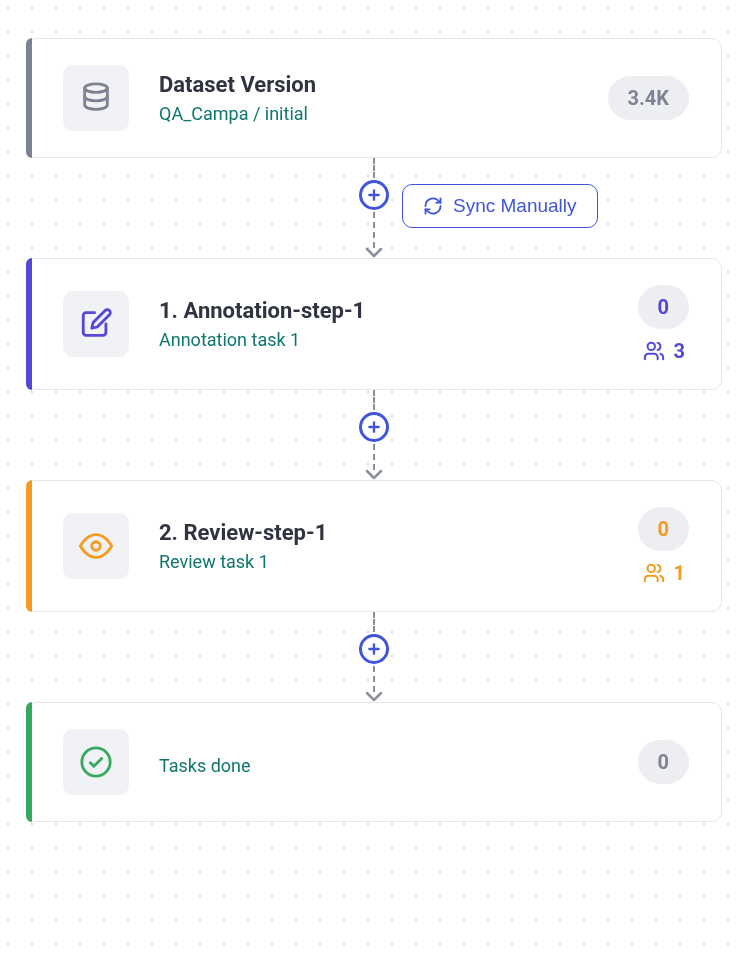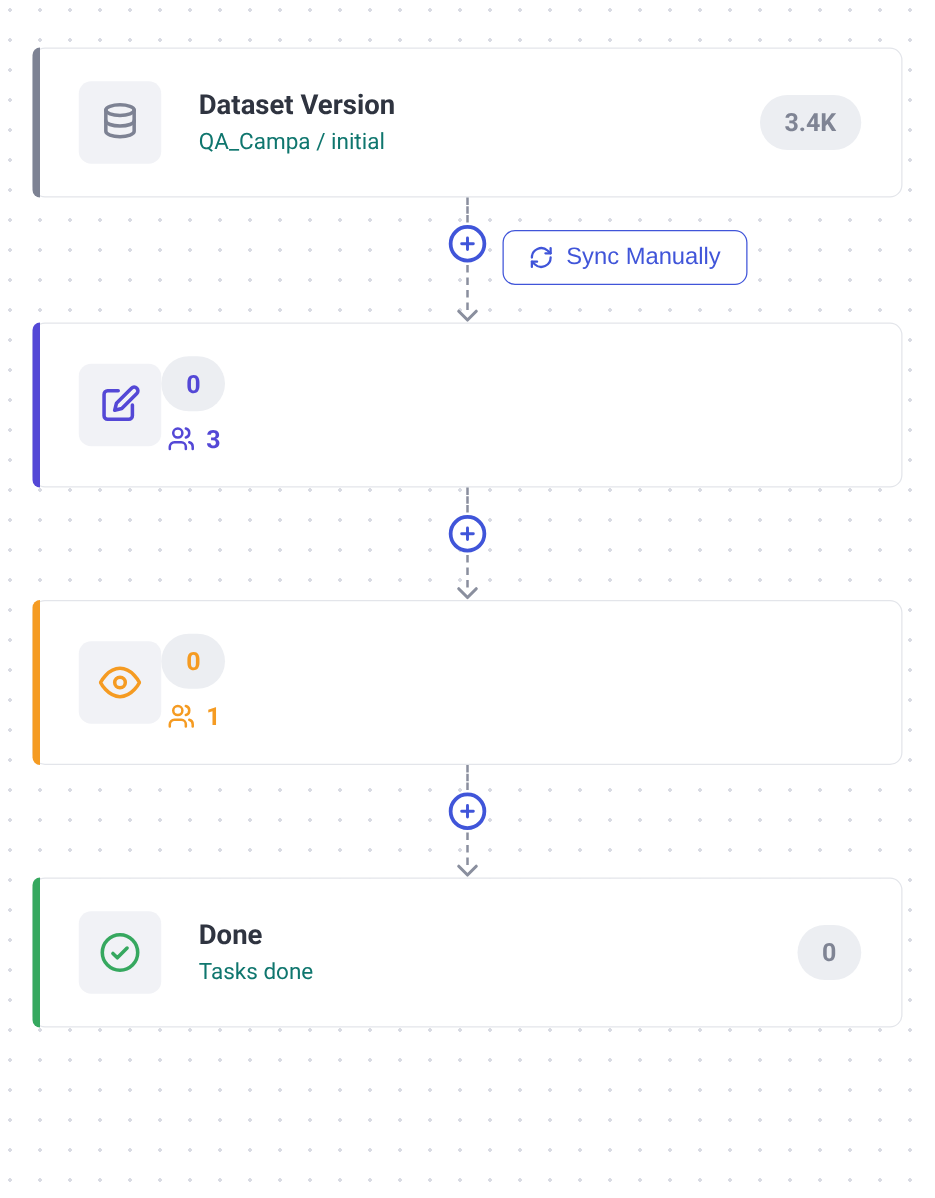--- a/index.html
+++ b/index.html
@@ -198,20 +198,24 @@
   </div>
 
   <div class="card">
     <div class="stripe" style="background:#5448d6"></div>
     <div class="iconbox">
       <svg width="34" height="34" viewBox="0 0 24 24" fill="none" stroke="#5448d6" stroke-width="2" stroke-linecap="round" stroke-linejoin="round">
         <path d="M11 4H5a2 2 0 0 0-2 2v12a2 2 0 0 0 2 2h12a2 2 0 0 0 2-2v-6"></path>
         <path d="M18.5 2.5a2.12 2.12 0 0 1 3 3L13 14l-4 1 1-4 8.5-8.5z"></path>
       </svg>
     </div>
+    <div class="text-col">
+      <div class="card-title">1. Annotation-step-1</div>
+      <div class="card-sub">Annotation task 1</div>
+    </div>
     <div class="right-col">
       <div class="pill" style="color:#5448d6">0</div>
       <div class="people-row" style="color:#5448d6">
         <svg width="24" height="22" viewBox="0 0 24 24" fill="none" stroke="#5448d6" stroke-width="2.2" stroke-linecap="round" stroke-linejoin="round">
           <path d="M16 21v-2a4 4 0 0 0-4-4H6a4 4 0 0 0-4 4v2"></path>
           <circle cx="9" cy="7" r="4"></circle>
           <path d="M22 21v-2a4 4 0 0 0-3-3.87"></path>
           <path d="M16 3.13a4 4 0 0 1 0 7.75"></path>
         </svg>
         <span>3</span>
@@ -235,20 +239,24 @@
   </div>
 
   <div class="card">
     <div class="stripe" style="background:#f59b22"></div>
     <div class="iconbox">
       <svg width="34" height="34" viewBox="0 0 24 24" fill="none" stroke="#f59b22" stroke-width="2" stroke-linecap="round" stroke-linejoin="round">
         <path d="M1 12s4-8 11-8 11 8 11 8-4 8-11 8S1 12 1 12z"></path>
         <circle cx="12" cy="12" r="3"></circle>
       </svg>
     </div>
+    <div class="text-col">
+      <div class="card-title">2. Review-step-1</div>
+      <div class="card-sub">Review task 1</div>
+    </div>
     <div class="right-col">
       <div class="pill" style="color:#f59b22">0</div>
       <div class="people-row" style="color:#f59b22">
         <svg width="24" height="22" viewBox="0 0 24 24" fill="none" stroke="#f59b22" stroke-width="2.2" stroke-linecap="round" stroke-linejoin="round">
           <path d="M16 21v-2a4 4 0 0 0-4-4H6a4 4 0 0 0-4 4v2"></path>
           <circle cx="9" cy="7" r="4"></circle>
           <path d="M22 21v-2a4 4 0 0 0-3-3.87"></path>
           <path d="M16 3.13a4 4 0 0 1 0 7.75"></path>
         </svg>
         <span>1</span>
@@ -273,21 +281,20 @@
 
   <div class="card">
     <div class="stripe" style="background:#36a85f"></div>
     <div class="iconbox">
       <svg width="34" height="34" viewBox="0 0 24 24" fill="none" stroke="#36a85f" stroke-width="2" stroke-linecap="round" stroke-linejoin="round">
         <circle cx="12" cy="12" r="10"></circle>
         <path d="M8 12.5l2.5 2.5L16 9.5"></path>
       </svg>
     </div>
     <div class="text-col">
-      <div class="card-title">Done</div>
       <div class="card-sub">Tasks done</div>
     </div>
     <div class="right-col">
       <div class="pill">0</div>
     </div>
   </div>
 
 </div>
 
 </body></html>

